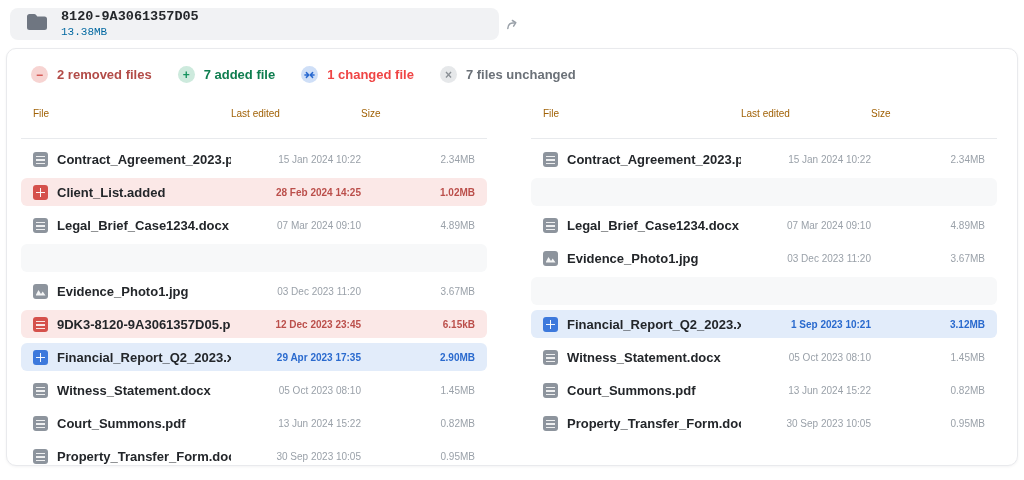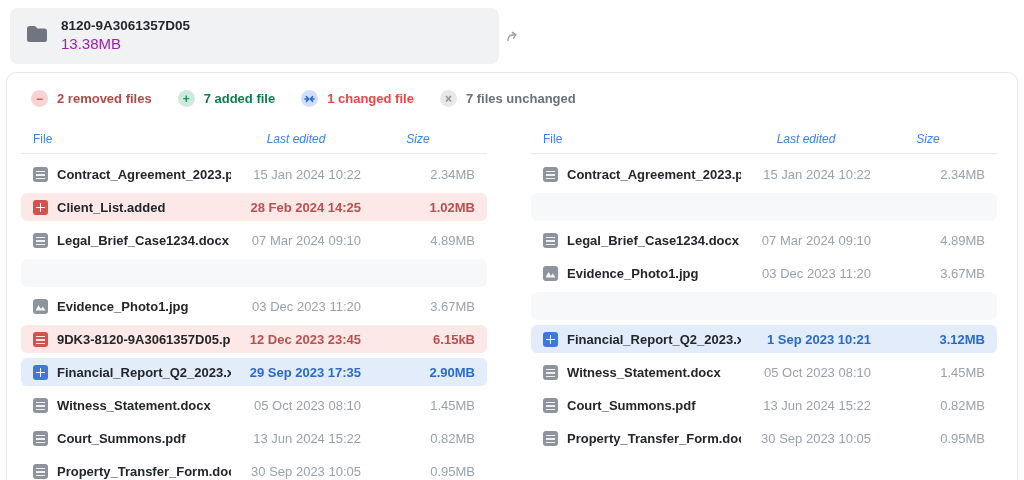--- a/index.html
+++ b/index.html
@@ -11,31 +11,32 @@
   }
 
   
   .top-row {
     display: grid;
     grid-template-columns: 1fr 26px 1fr;
     align-items: center;
     padding: 8px 10px 0 10px;
   }
   .folder-card {
-    height: 56px;
+    height: 32px;
     background: #f1f2f4;
     border-radius: 8px;
     display: flex;
     align-items: center;
     gap: 13px;
     padding: 0 16px;
+    font-family: Liberation Mono, monospace;
   }
   .folder-meta { display: flex; flex-direction: column; line-height: 1.25; }
   .folder-name { font-size: 13.5px; font-weight: 700; color: #24272b; }
-  .folder-size { font-size: 15px; color: #a21caf; }
+  .folder-size { font-size: 11px; color: #0369a1; }
   .transfer { display: flex; align-items: center; justify-content: center; }
 
   
   .panel {
     margin: 8px 6px 0 6px;
     background: #ffffff;
     border: 1px solid #e9eaed;
     border-radius: 10px;
     box-shadow: 0 1px 3px rgba(20,24,33,.05);
     padding: 17px 20px 4px 14px;
@@ -58,42 +59,42 @@
   .badge.changed   { color: #ef4444; }
   .badge.changed .bicon   { background: #cfdff7; color: #2a6ad0; }
   .badge.unchanged { color: #6b7178; }
   .badge.unchanged .bicon { background: #e6e8ea; color: #8b9096; }
 
   
   .tables { display: grid; grid-template-columns: 1fr 1fr; gap: 44px; margin-top: 25px; }
   .thead {
     display: grid;
     grid-template-columns: 24px minmax(0,1fr) 130px 114px;
-    padding: 0 12px 7px 12px;
+    padding: 0 12px 19px 12px;
     border-bottom: 1px solid #e8eaed;
-    color: #3b82f6;
-    font-size: 12px;
+    color: #a16207;
+    font-size: 10px;
   }
   .h-file { grid-column: 1 / 3; }
-  .h-date, .h-size { text-align: center; font-style: italic; }
+  .h-date, .h-size { text-align: left; }
 
   .tbody { margin-top: 6px; }
   .row {
     display: grid;
     grid-template-columns: 24px minmax(0,1fr) 130px 114px;
     align-items: center;
     height: 28px;
     margin-bottom: 5px;
     padding: 0 12px;
     border-radius: 6px;
     --muted: #9aa1a9;
     --ic: #8d949d;
   }
   .cell.name { font-size: 13px; font-weight: 700; color: #23262a; white-space: nowrap; overflow: hidden; }
-  .cell.date, .cell.size { font-size: 13px; color: var(--muted); text-align: right; white-space: nowrap; }
+  .cell.date, .cell.size { font-size: 10px; color: var(--muted); text-align: right; white-space: nowrap; }
 
   .row.removed { background: #fbe8e7; --muted: #bb4f4b; --ic: #d5514c; }
   .row.added   { background: #e2f2ea; --muted: #12855b; --ic: #27a07c; }
   .row.changed { background: #e2ecfa; --muted: #2a6ace; --ic: #3d79dc; }
   .row.empty   { background: #f7f8f9; }
   .row.removed .cell.date, .row.removed .cell.size,
   .row.added   .cell.date, .row.added   .cell.size,
   .row.changed .cell.date, .row.changed .cell.size { font-weight: 600; }
 
   
@@ -214,21 +215,21 @@
           <div class="row removed">
             <span class="file-icon doc"></span>
             <span class="cell name">9DK3-8120-9A3061357D05.pdf</span>
             <span class="cell date">12 Dec 2023 23:45</span>
             <span class="cell size">6.15kB</span>
           </div>
 
           <div class="row changed">
             <span class="file-icon sheet"></span>
             <span class="cell name">Financial_Report_Q2_2023.xlsx</span>
-            <span class="cell date">29 Sep 2023 17:35</span>
+            <span class="cell date">29 Apr 2023 17:35</span>
             <span class="cell size">2.90MB</span>
           </div>
 
           <div class="row normal">
             <span class="file-icon doc"></span>
             <span class="cell name">Witness_Statement.docx</span>
             <span class="cell date">05 Oct 2023 08:10</span>
             <span class="cell size">1.45MB</span>
           </div>
 

